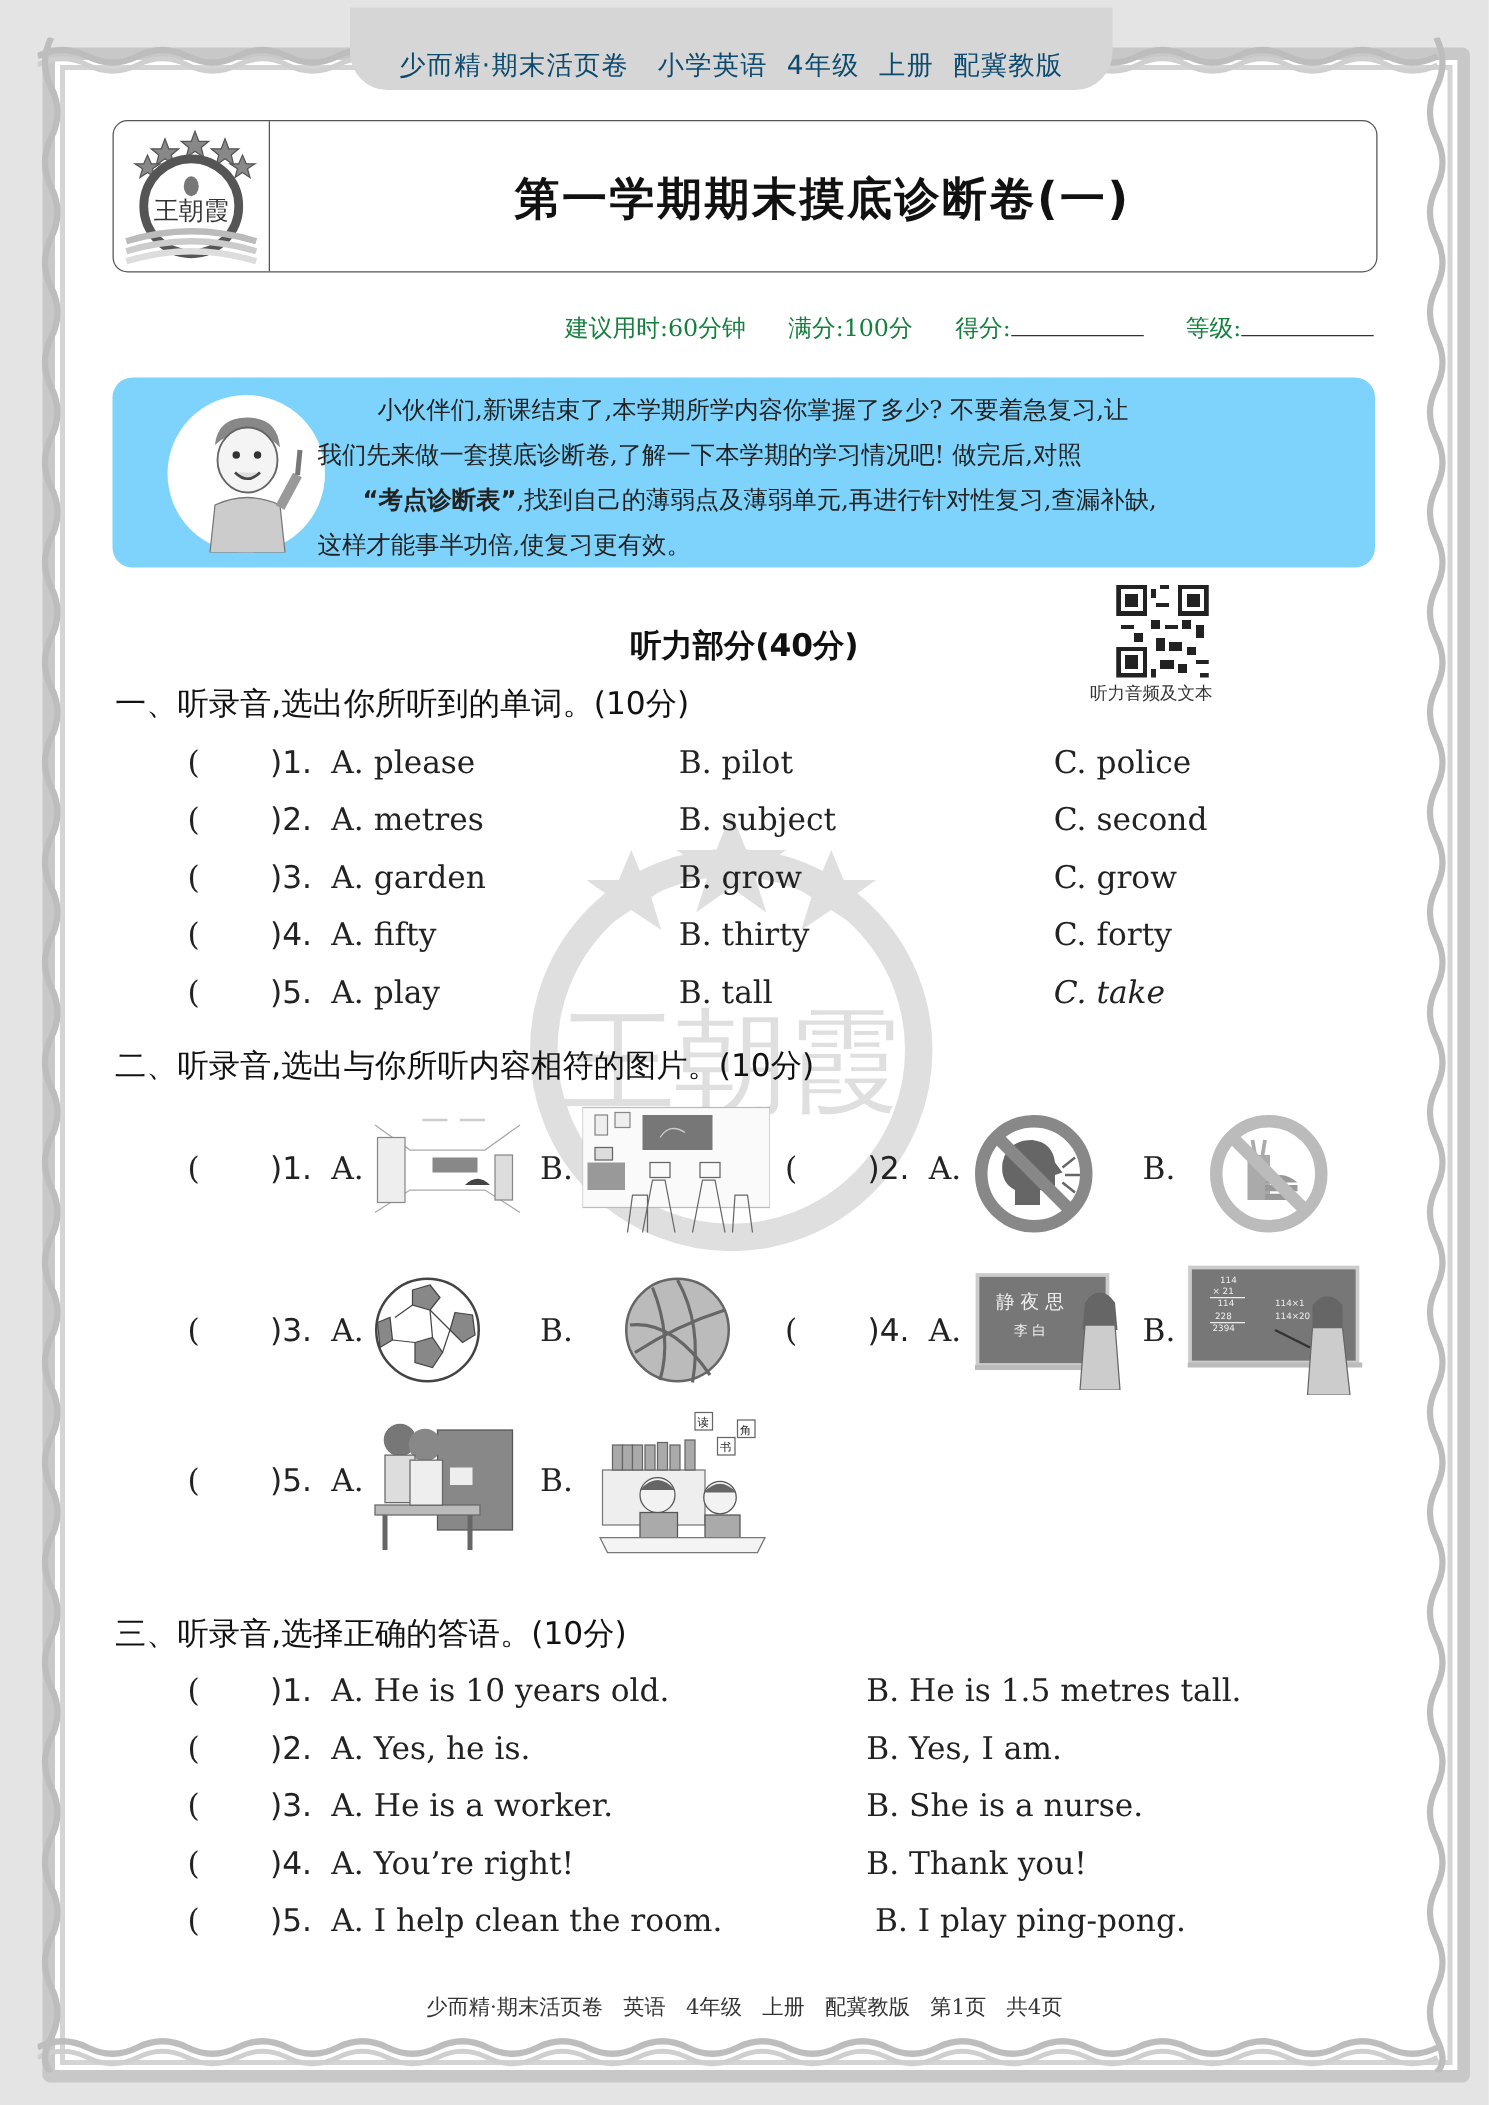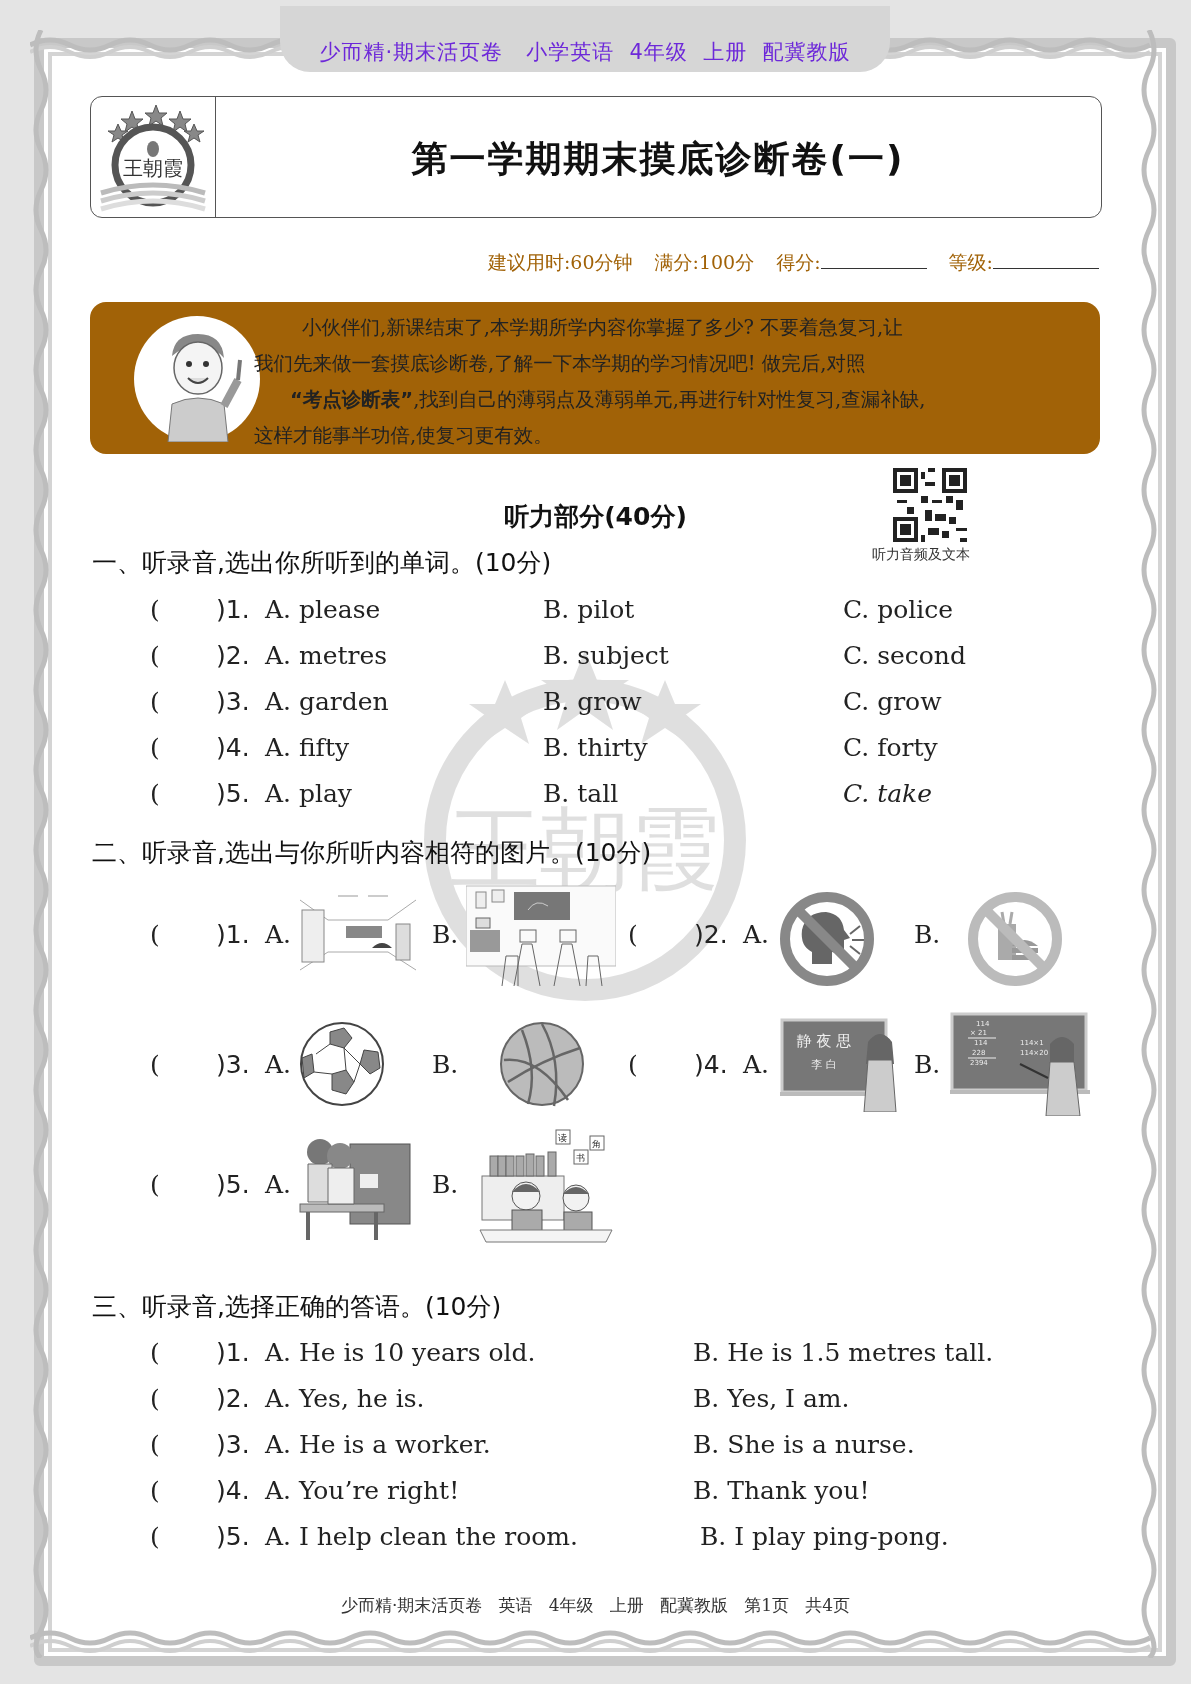--- a/index.html
+++ b/index.html
@@ -22,47 +22,47 @@
   .wave-left, .wave-right { position:absolute; top:30px; width:30px; height:1628px; }
   .wave-left { left:26px; }
   .wave-right { left:1134px; }
 
   .tab-header {
     position:absolute; left:280px; top:6px; width:610px; height:66px;
     background:#d6d6d6; border-radius:0 0 30px 30px;
   }
   .tab-header span {
     position:absolute; left:0; right:0; top:32px; text-align:center;
-    font-family:"DejaVu Sans","Liberation Sans",sans-serif; font-size:21px; color:#6d28d9;
+    font-family:"DejaVu Sans","Liberation Sans",sans-serif; font-size:21px; color:#0c4a6e;
     letter-spacing:1px; white-space:pre;
   }
 
   .title-box {
     position:absolute; left:90px; top:96px; width:1010px; height:120px;
     border:1.5px solid #555; border-radius:12px; background:#fff;
   }
   .logo {
     position:absolute; left:0; top:0; width:124px; height:120px;
     border-right:1.5px solid #555;
   }
   .title-text {
     position:absolute; left:124px; right:0; top:38px; text-align:center;
     font-family:"DejaVu Sans","Liberation Sans",sans-serif; font-weight:bold; font-size:36px; color:#111;
     letter-spacing:2px;
   }
 
   .meta-line {
     position:absolute; top:250px; right:92px;
-    font-size:19px; color:#a16207; display:flex; gap:22px; align-items:flex-end;
+    font-size:19px; color:#15803d; display:flex; gap:34px; align-items:flex-end;
   }
   .blank { display:inline-block; width:106px; border-bottom:1px solid #333; height:18px; }
 
   .intro {
     position:absolute; left:90px; top:302px; width:1010px; height:152px;
-    background:#a16207; border-radius:16px;
+    background:#7dd3fc; border-radius:16px;
   }
   .avatar {
     position:absolute; left:44px; top:14px; width:126px; height:126px; border-radius:50%;
     background:#fff;
   }
   .intro-text {
     position:absolute; left:164px; top:8px; width:822px;
     font-size:19.5px; line-height:36px; color:#222;
   }
   .intro-text .indent { display:inline-block; width:48px; }

